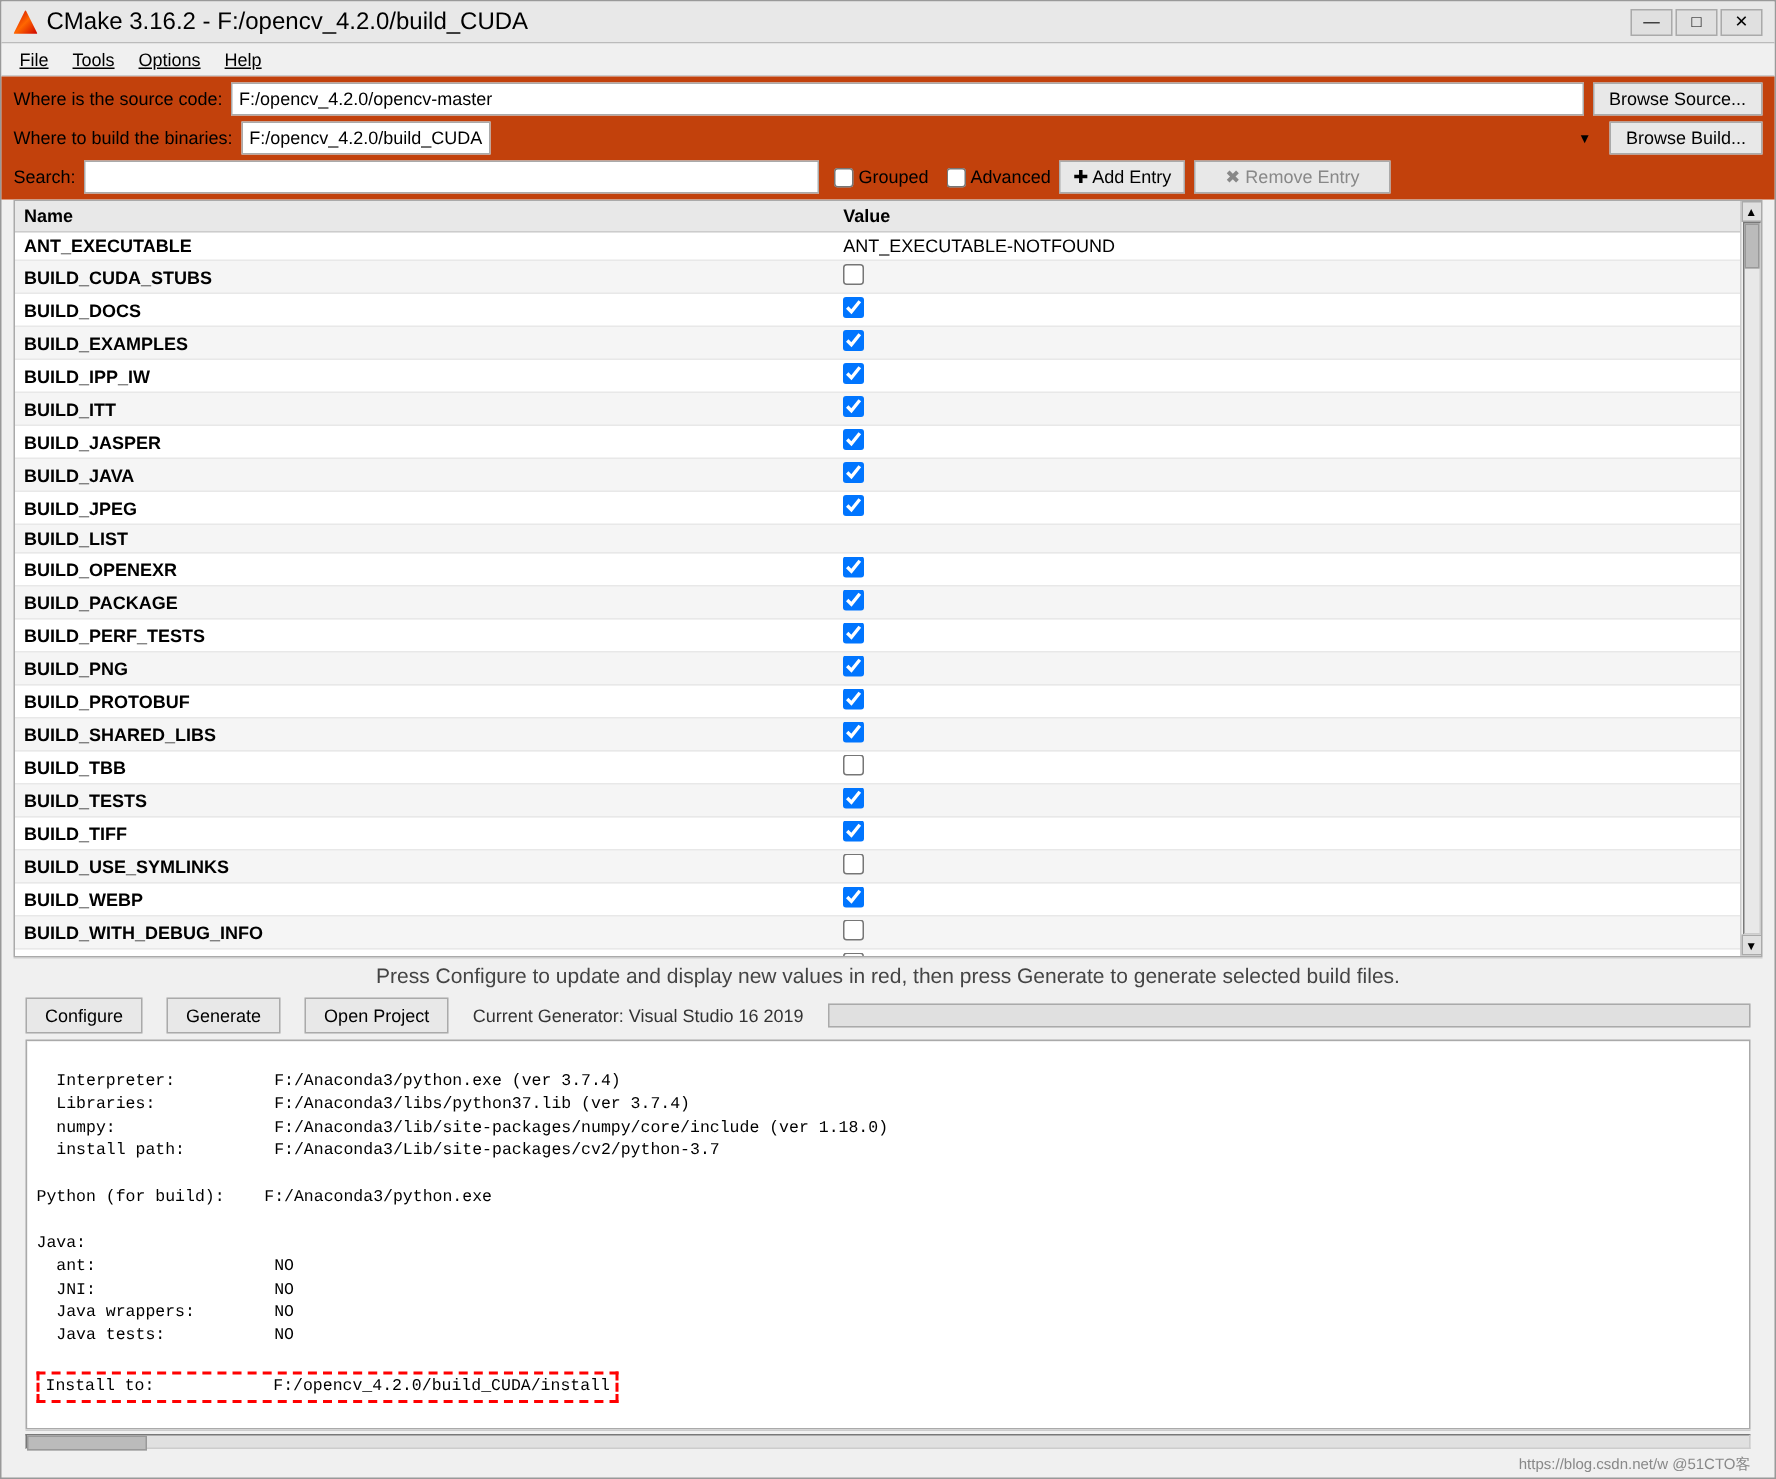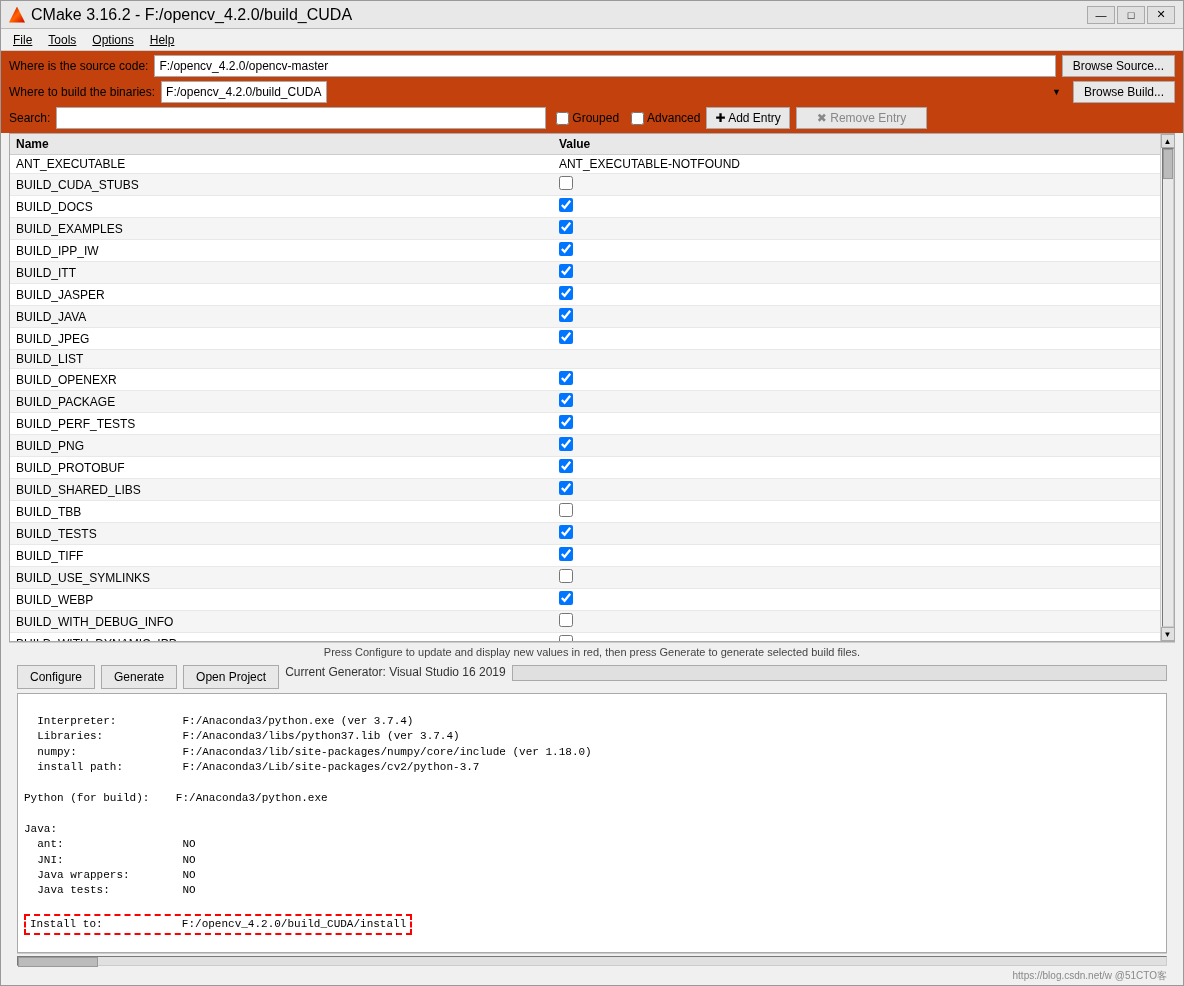--- a/index.html
+++ b/index.html
@@ -178,39 +178,39 @@
       border-bottom: 1px solid #e8e8e8;
       height: 18px;
     }
     .config-table tr:nth-child(even) td {
       background: #f5f5f5;
     }
     .config-table tr:nth-child(odd) td {
       background: white;
     }
     .config-table td.name-col {
-      font-weight: normal;
+      font-weight: bold;
       color: #000;
     }
     .config-table td.value-col {
       color: #000;
     }
     .status-bar {
       background: #f0f0f0;
       padding: 3px 8px;
-      font-size: 11px;
+      font-size: 14px;
       color: #444;
       border-top: 1px solid #ccc;
       text-align: center;
       flex-shrink: 0;
     }
     .bottom-buttons {
       display: flex;
-      align-items: flex-start;
-      gap: 6px;
+      align-items: center;
+      gap: 16px;
       padding: 4px 8px;
       flex-shrink: 0;
     }
     .config-btn {
       height: 24px;
       padding: 0 12px;
       background: #e8e8e8;
       border: 1px solid #aaa;
       cursor: pointer;
       font-size: 12px;

